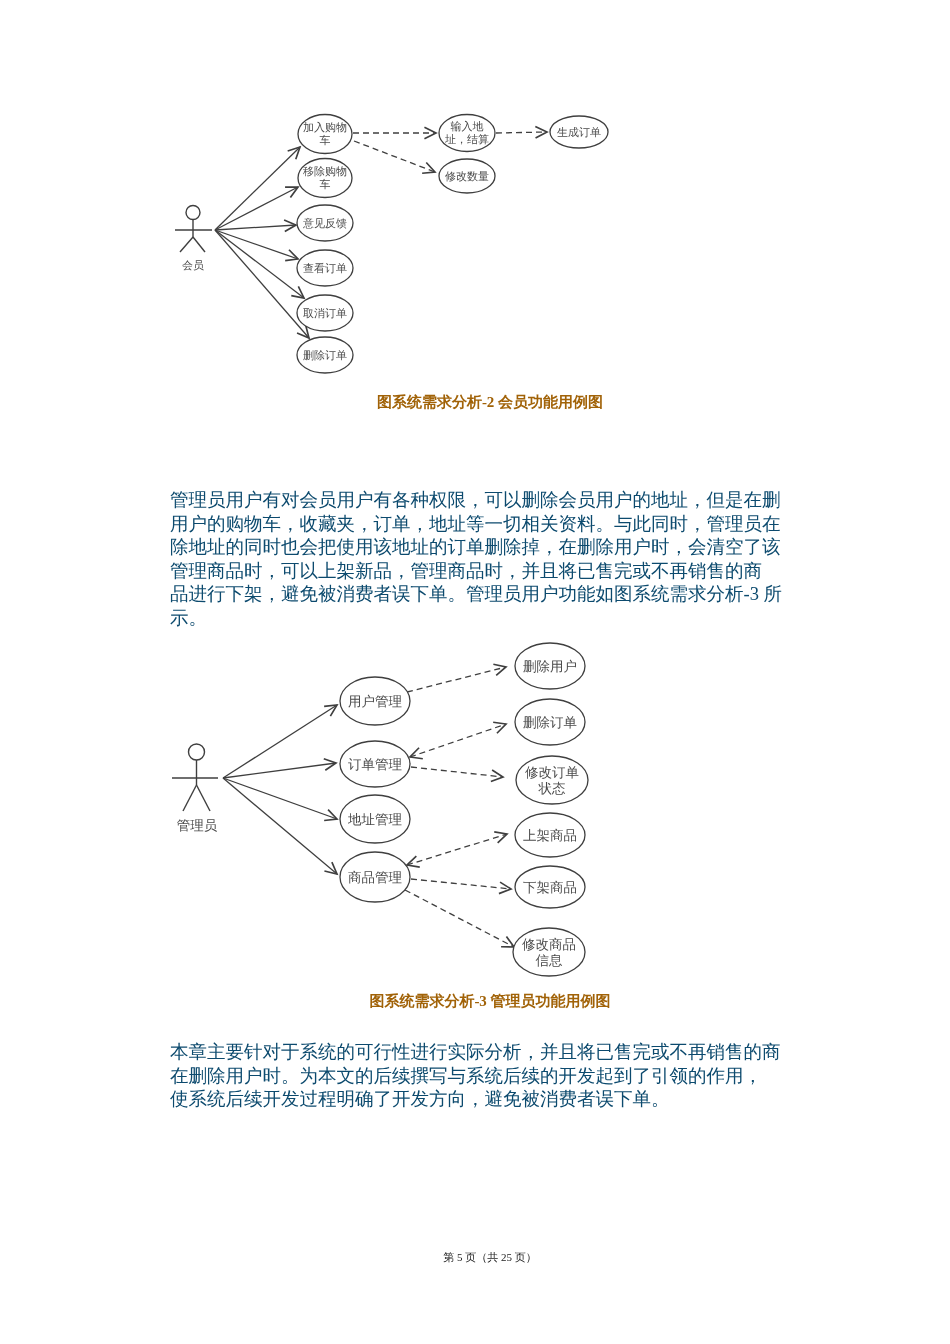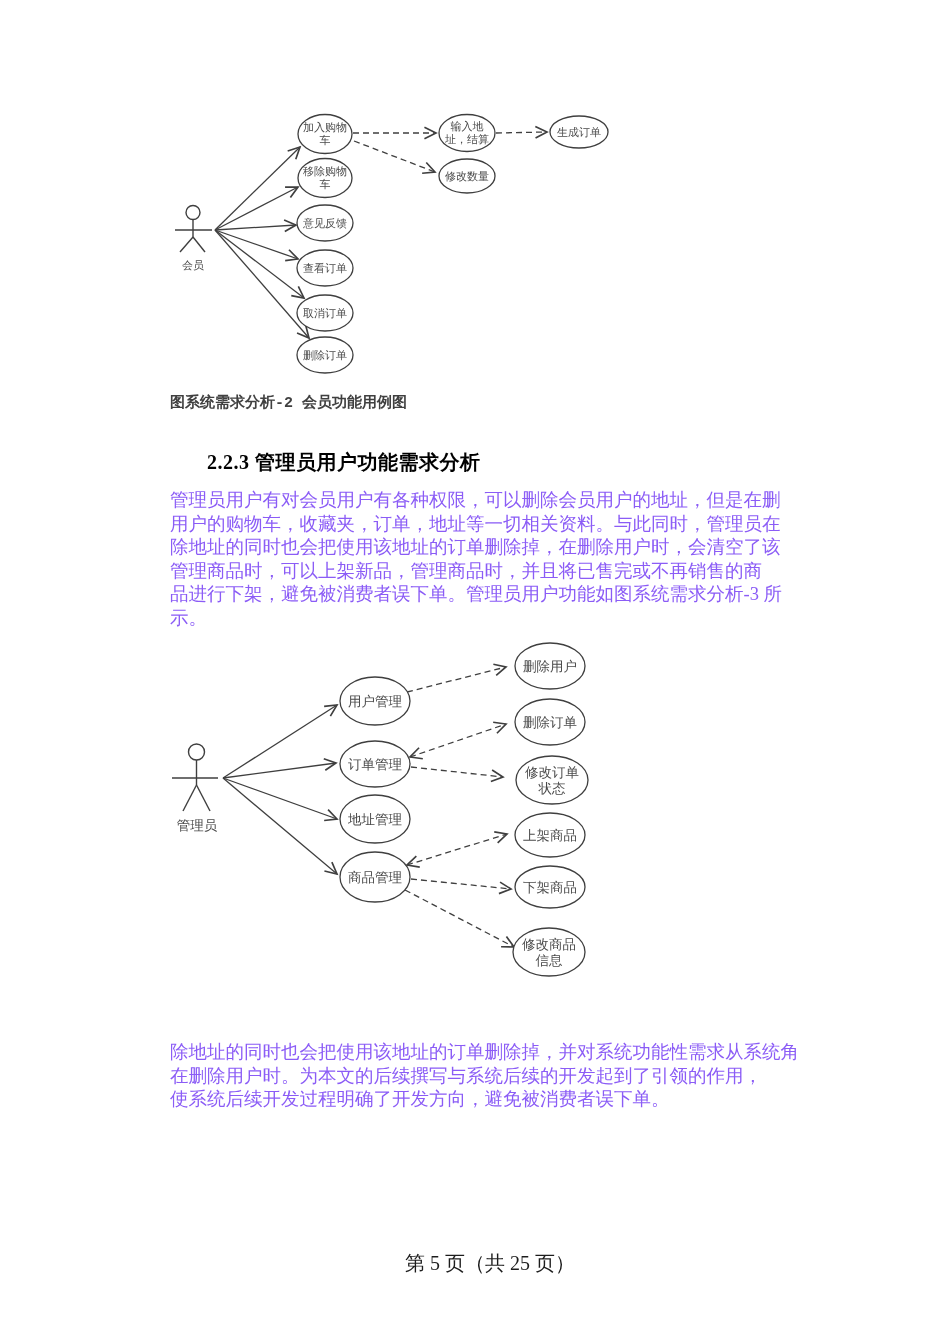--- a/index.html
+++ b/index.html
@@ -8,37 +8,37 @@
     overflow:hidden; font-family:"Liberation Serif", serif; color:#161616;
   }
   .fig { position:absolute; }
   .uc-ellipse { fill:#ffffff; stroke:#3f3f3f; stroke-width:1.3px; }
   .ln  { stroke:#3f3f3f; stroke-width:1.3px; fill:none; }
   .dash{ stroke-dasharray:6 4; }
   .actor-shape { stroke:#3f3f3f; stroke-width:1.4px; fill:none; }
   .lbl-s  { font-family:"Liberation Sans", sans-serif; font-size:11px; fill:#4a4a4a; text-anchor:middle; }
   .lbl-m  { font-family:"Liberation Sans", sans-serif; font-size:13.5px; fill:#4a4a4a; text-anchor:middle; }
   .caption {
-    position:absolute; left:170px; width:640px; text-align:left;
-    font-family:Liberation Mono, monospace; font-weight:bold;
-    font-size:15px; color:#404040;
+    position:absolute; left:170px; width:640px; text-align:center;
+    font-family:Liberation Serif, serif; font-weight:bold;
+    font-size:15px; color:#a16207;
   }
   .heading {
     position:absolute; left:207px; top:449px;
     font-family:"Liberation Serif", serif; font-weight:bold;
     font-size:20px; color:#000000; letter-spacing:0.5px;
   }
   .para {
     position:absolute; left:170px; width:645px;
-    font-size:18.5px; line-height:23.6px; color:#8b5cf6;
+    font-size:18.5px; line-height:23.6px; color:#0c4a6e;
   }
   .para .pline { white-space:nowrap; }
   .footer {
     position:absolute; left:170px; top:1250px; width:640px;
-    text-align:center; font-size:20px; color:#1c1c1c;
+    text-align:center; font-size:11px; color:#1c1c1c;
   }
 </style>
 </head>
 <body>
 
 <div class="page">
 
   <svg class="fig" style="left:160px; top:95px;" width="470" height="295" viewBox="0 0 470 295">
     <defs>
       <marker id="arr1" markerUnits="userSpaceOnUse" markerWidth="22" markerHeight="18" viewBox="-11 -7 14 14" refX="0" refY="0" orient="auto-start-reverse">
@@ -106,21 +106,20 @@
       <text class="lbl-s" x="419" y="41">生成订单</text>
     </g>
     <g>
       <ellipse class="uc-ellipse" cx="307" cy="81" rx="28" ry="17"></ellipse>
       <text class="lbl-s" x="307" y="85">修改数量</text>
     </g>
   </svg>
 
   <div class="caption" style="top:393px;">图系统需求分析-2 会员功能用例图</div>
 
-  <div class="heading">2.2.3 管理员用户功能需求分析</div>
 
   <div class="para" style="top:489px;">
     <div class="pline">管理员用户有对会员用户有各种权限，可以删除会员用户的地址，但是在删</div>
     <div class="pline">用户的购物车，收藏夹，订单，地址等一切相关资料。与此同时，管理员在</div>
     <div class="pline">除地址的同时也会把使用该地址的订单删除掉，在删除用户时，会清空了该</div>
     <div class="pline">管理商品时，可以上架新品，管理商品时，并且将已售完或不再销售的商</div>
     <div class="pline">品进行下架，避免被消费者误下单。管理员用户功能如图系统需求分析-3 所</div>
     <div class="pline">示。</div>
   </div>
 
@@ -194,22 +193,23 @@
       <ellipse class="uc-ellipse" cx="390" cy="252" rx="35" ry="21"></ellipse>
       <text class="lbl-m" x="390" y="257">下架商品</text>
     </g>
     <g>
       <ellipse class="uc-ellipse" cx="389" cy="317" rx="36" ry="24"></ellipse>
       <text class="lbl-m" x="389" y="314">修改商品</text>
       <text class="lbl-m" x="389" y="330">信息</text>
     </g>
   </svg>
 
+  <div class="caption" style="top:992px;">图系统需求分析-3 管理员功能用例图</div>
 
   <div class="para" style="top:1041px;">
-    <div class="pline">除地址的同时也会把使用该地址的订单删除掉，并对系统功能性需求从系统角</div>
+    <div class="pline">本章主要针对于系统的可行性进行实际分析，并且将已售完或不再销售的商</div>
     <div class="pline">在删除用户时。为本文的后续撰写与系统后续的开发起到了引领的作用，</div>
     <div class="pline">使系统后续开发过程明确了开发方向，避免被消费者误下单。</div>
   </div>
 
   <div class="footer">第 5 页（共 25 页）</div>
 
 </div>
 
 </body></html>

